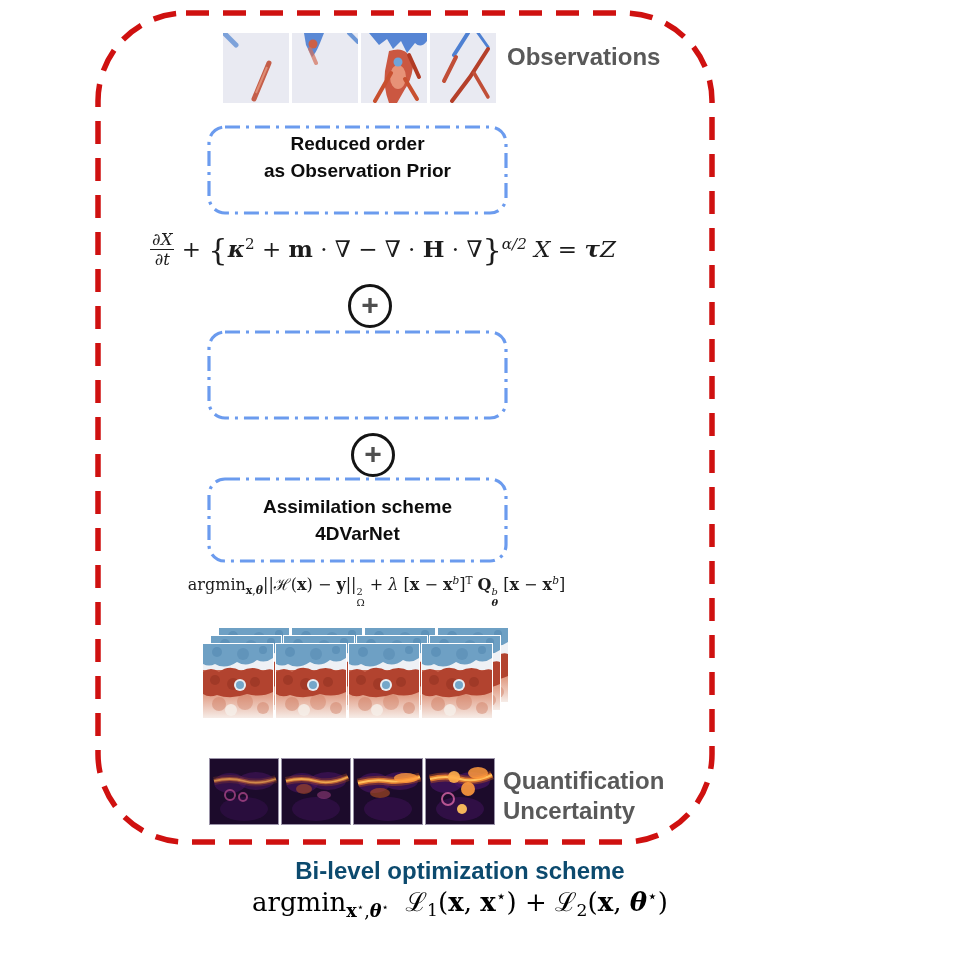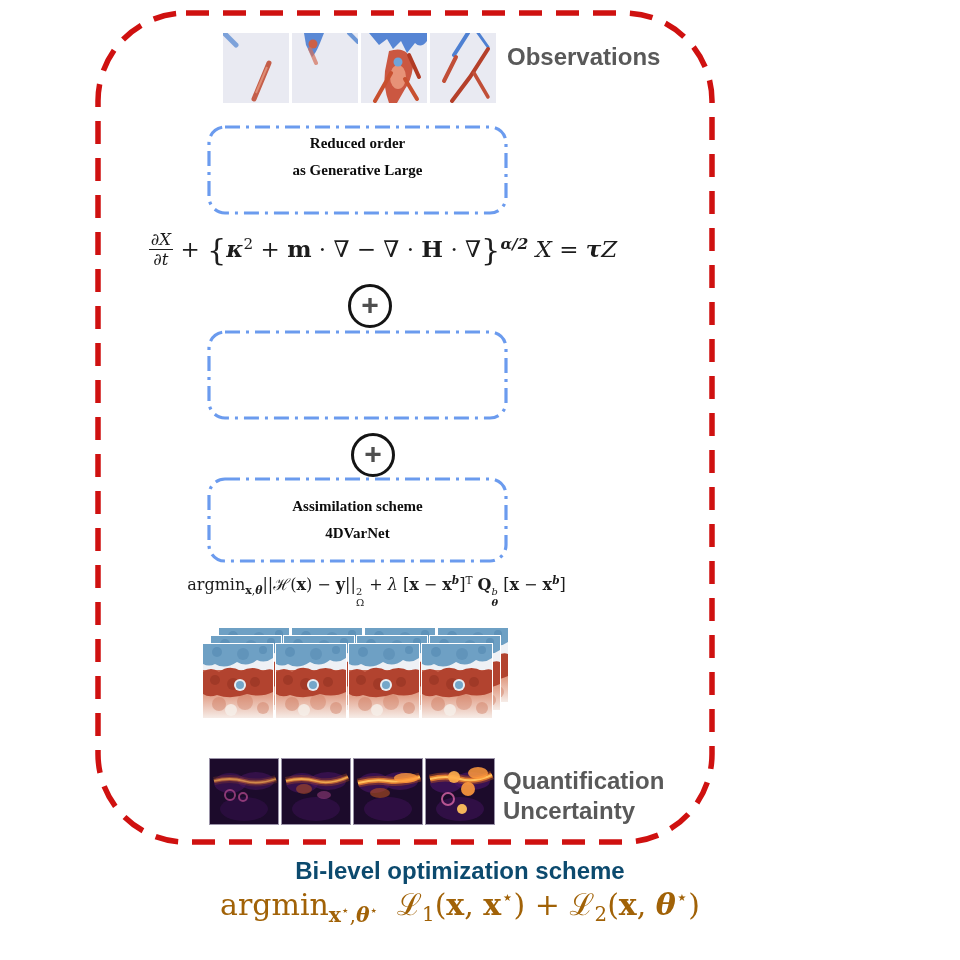--- a/index.html
+++ b/index.html
@@ -8,44 +8,44 @@
   .abs{position:absolute;}
   svg{display:block;}
 
   
   .outer-border{left:95px;top:10px;}
 
   
   .bluebox{position:absolute;left:207px;width:301px;text-align:center;}
   .bluebox .border-svg{position:absolute;inset:0;width:100%;height:100%;}
   .bluebox .content{position:relative;z-index:2;}
-  .box-line{font-weight:bold;color:#0d0d0d;font-size:15px;line-height:27px;font-family:Liberation Serif, serif;}
+  .box-line{font-weight:bold;color:#0d0d0d;font-size:19px;line-height:27px;}
   .box-symbol{font-family:"DejaVu Serif","Liberation Serif",serif;font-size:27px;color:#222;
               line-height:34px;}
 
   
   .plus-circle{position:absolute;width:38px;height:38px;border:3.2px solid #141414;border-radius:50%;
                display:flex;align-items:center;justify-content:center;background:#fff;}
   .plus-circle span{font-weight:bold;font-size:30px;color:#4f4f4f;line-height:1;padding-bottom:2px;}
 
   
   .side-label{position:absolute;font-weight:bold;color:#595959;font-size:24px;line-height:30px;}
 
   
   .eq{position:absolute;font-family:"DejaVu Serif","Liberation Serif",serif;color:#1c1c1c;
       text-align:center;white-space:pre;}
   .eq1{left:58px;top:231px;width:650px;font-size:23px;}
   .eq2{left:49px;top:573px;width:655px;font-size:16px;}
-  .eq3{left:100px;top:883px;width:720px;font-size:30px;color:#a16207;}
+  .eq3{left:100px;top:883px;width:720px;font-size:26px;color:#000000;}
   .s-n{}
   .s-i{font-style:italic;}
   .s-b{font-weight:700;}
   .s-bi{font-weight:700;font-style:italic;}
   .s-sup{font-size:0.66em;vertical-align:0.55em;}
-  .s-supi{font-size:0.66em;vertical-align:0.55em;font-style:italic;font-weight:bold;}
+  .s-supi{font-size:0.66em;vertical-align:0.55em;font-style:italic;}
   .s-sub{font-size:0.66em;vertical-align:-0.3em;}
   .s-big{font-size:1.32em;vertical-align:-0.1em;}
   .frac{display:inline-block;vertical-align:-0.5em;font-size:0.72em;text-align:center;line-height:1.05;}
   .frac .num{display:block;border-bottom:1.5px solid #1c1c1c;padding:0 2px 1px;}
   .frac .den{display:block;padding-top:1px;}
   .subgrp{font-size:0.68em;vertical-align:-0.35em;}
   .stack{display:inline-flex;flex-direction:column;font-size:0.62em;line-height:1.05;
          vertical-align:-0.55em;text-align:left;}
 
   
@@ -135,21 +135,21 @@
   </svg>
 
   <div class="side-label" style="left:507px;top:42px">Observations</div>
 
   <div class="bluebox" style="top:125px;height:90px">
     <svg class="border-svg" viewBox="0 0 301 90" preserveAspectRatio="none">
       <rect x="2" y="2" width="297" height="86" rx="16" fill="none" stroke="#6b9bee" stroke-width="3.2" stroke-dasharray="15 6 3 6"></rect>
     </svg>
     <div class="content" style="padding-top:5px">
       <div class="box-line">Reduced order</div>
-      <div class="box-line">as Generative Large</div>
+      <div class="box-line">as Observation Prior</div>
     </div>
   </div>
 
   <div class="eq eq1"><span class="frac"><span class="num"><span class="s-i">∂X</span></span><span class="den"><span class="s-i">∂t</span></span></span><span class="s-n"> + </span><span class="s-big">{</span><span class="s-bi">κ</span><span class="s-sup">2</span><span class="s-n"> + </span><span class="s-b">m</span><span class="s-n"> · ∇ − ∇ · </span><span class="s-b">H</span><span class="s-n"> · ∇</span><span class="s-big">}</span><span class="s-supi">α/2</span><span class="s-i"> X</span><span class="s-n"> = </span><span class="s-bi">τ</span><span class="s-i">Z</span></div>
 
   <div class="plus-circle" style="left:348px;top:284px">
     <span>+</span>
   </div>
 
   <div class="bluebox" style="top:330px;height:90px">

